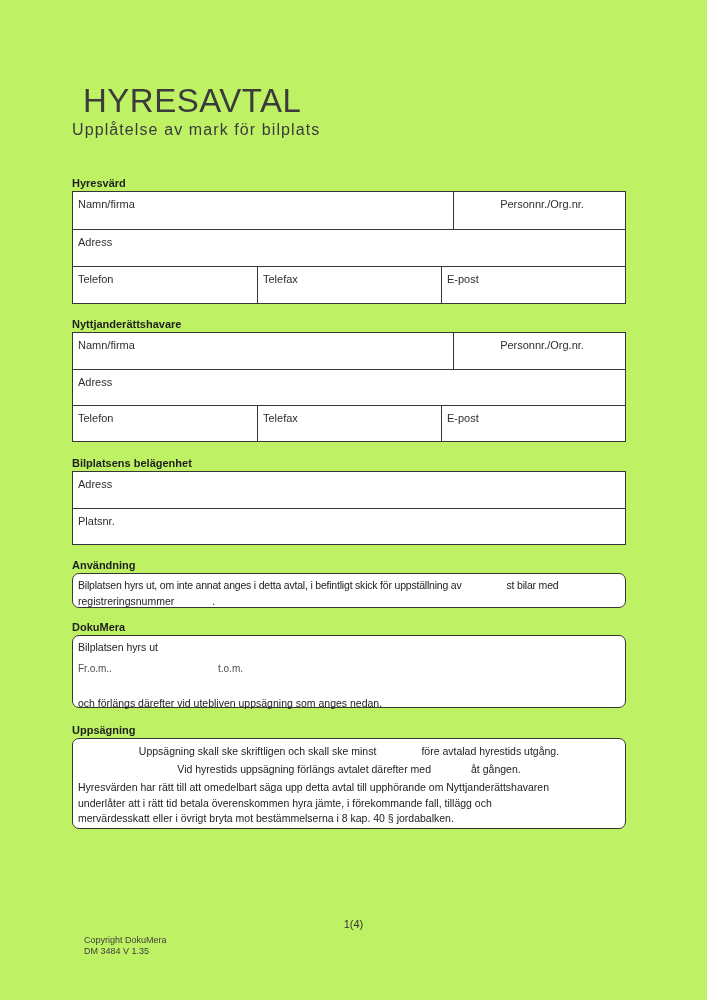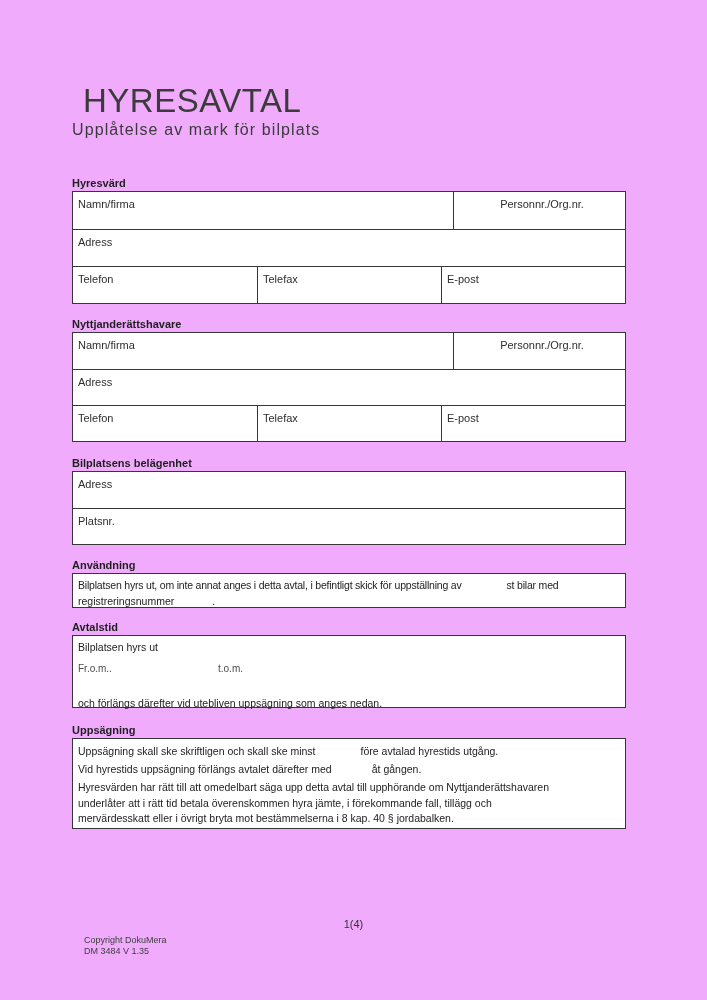--- a/index.html
+++ b/index.html
@@ -2,21 +2,21 @@
 <html><head>
 <meta charset="utf-8">
 <style>
   * { margin: 0; padding: 0; box-sizing: border-box; }
   html, body { background: #ffffff; }
   body { font-family: "Liberation Sans", sans-serif; color: #2a2a2a; }
   .page {
     position: relative;
     width: 707px;
     height: 1000px;
-    background: #f0abfc;
+    background: #bef264;
     overflow: hidden;
   }
   .title {
     position: absolute;
     left: 83px; top: 84px;
     font-size: 33px;
     font-weight: 400;
     letter-spacing: 0.5px;
     color: #3b3b3b;
     line-height: 1.05;
@@ -52,32 +52,32 @@
     overflow: hidden;
   }
   .fcell:first-child { border-left: none; }
   .flabel { font-size: 11px; color: #2e2e2e; line-height: 14px; }
   .w67 { width: 66.7%; }
   .w33 { width: 33.3%; text-align: center; }
   .w3rd { width: 33.33%; }
   .wfull { width: 100%; }
   .h37 { height: 37px; }
   .h36 { height: 36px; }
-  .box { padding: 3px 5px 0 5px; }
+  .box { padding: 3px 5px 0 5px; border-radius: 7px; }
   .bline { font-size: 10.5px; line-height: 16px; color: #222; }
   .bline.tight { letter-spacing: -0.2px; white-space: nowrap; }
   .blank { display: inline-block; height: 10px; }
   .blank.w45 { width: 45px; }
   .blank.w38 { width: 38px; }
   .blank.w40 { width: 40px; }
   .small-lbl { font-size: 10px; color: #4d4d4d; line-height: 15px; }
   .from-w { display: inline-block; width: 140px; }
   .avtal-l2 { margin-top: 3px; }
   .avtal-l3 { margin-top: 19px; margin-bottom: 20px; }
-  .upp-line { font-size: 10.5px; line-height: 18px; color: #222; }
+  .upp-line { font-size: 10.5px; line-height: 18px; color: #222; text-align: center; }
   .upp-para {
     font-size: 10.5px; line-height: 15.5px; color: #222;
     white-space: pre-line;
     margin-top: 2px; padding-bottom: 5px;
   }
   .page-number {
     position: absolute;
     left: 0; top: 918px;
     width: 707px;
     text-align: center;
@@ -178,21 +178,21 @@
 
   <div class="sec" style="top:559px">
     <div class="sec-heading">Användning</div>
     <div class="box" style="height:35px">
       <div class="bline tight"><span>Bilplatsen hyrs ut, om inte annat anges i detta avtal, i befintligt skick för uppställning av</span><span class="blank w45"></span><span>st bilar med</span></div>
       <div class="bline"><span>registreringsnummer</span><span class="blank w38"></span><span>.</span></div>
     </div>
   </div>
 
   <div class="sec" style="top:621px">
-    <div class="sec-heading">Avtalstid</div>
+    <div class="sec-heading">DokuMera</div>
     <div class="box" style="height:73px">
       <div class="bline">Bilplatsen hyrs ut</div>
       <div class="avtal-l2">
         <span class="small-lbl from-w">Fr.o.m..</span><span class="small-lbl">t.o.m.</span>
       </div>
       <div class="bline avtal-l3">och förlängs därefter vid utebliven uppsägning som anges nedan.</div>
     </div>
   </div>
 
   <div class="sec" style="top:724px">

